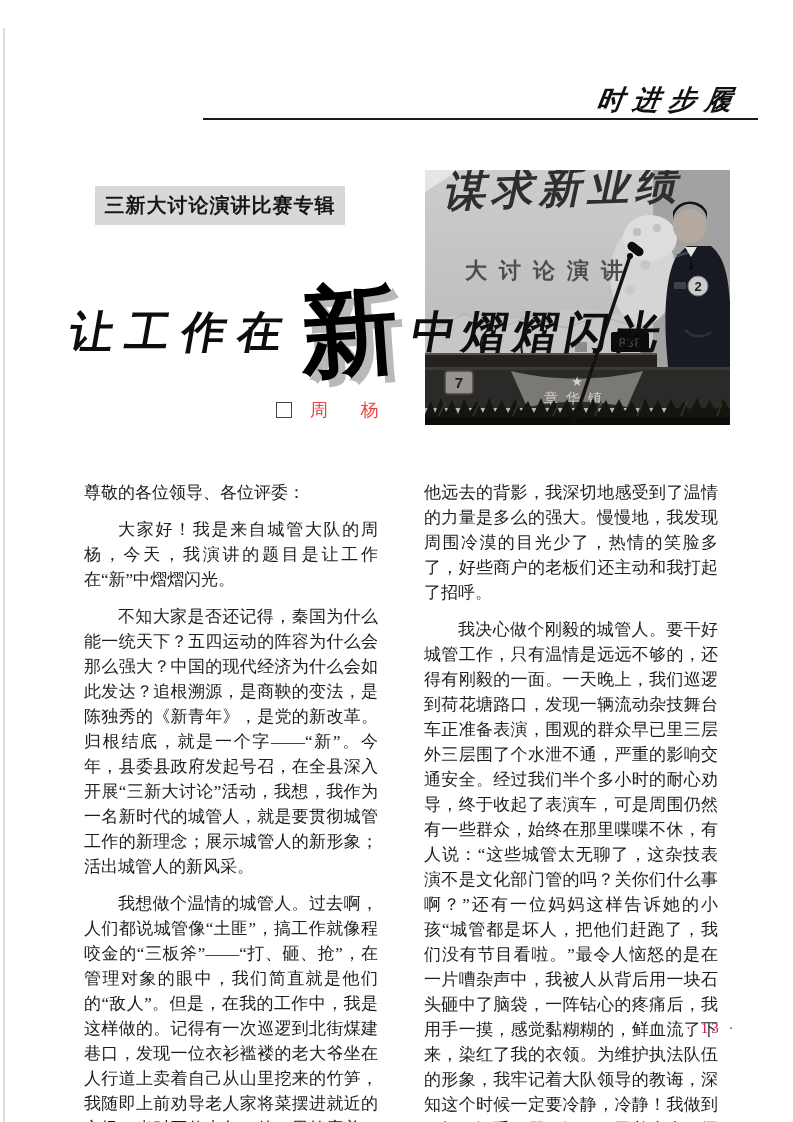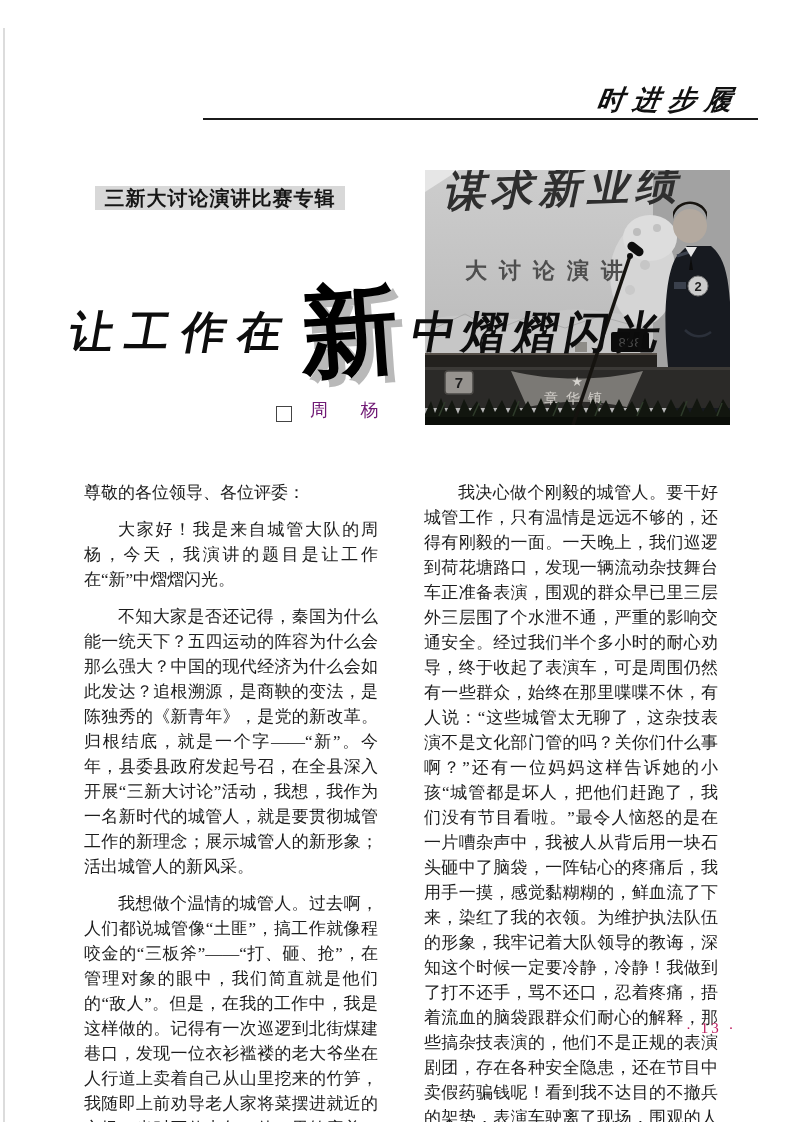--- a/index.html
+++ b/index.html
@@ -7,37 +7,37 @@
     position:relative;width:793px;height:1122px;background:#ffffff;
     font-family:"Liberation Serif", serif;color:#1f1f1f;overflow:hidden;
   }
   .page-edge{position:absolute;left:3px;top:28px;bottom:0;width:2px;background:#dcdcdc;}
   .column-header{
     position:absolute;top:82px;right:52px;font-size:27px;font-weight:700;font-style:italic;
     letter-spacing:9px;color:#111;transform:skewX(-8deg);
   }
   .header-rule{position:absolute;left:203px;top:118px;width:555px;height:2px;background:#1b1b1b;}
   .section-label{
-    position:absolute;left:95px;top:186px;width:250px;height:24px;background:#d8d8d8;
+    position:absolute;left:95px;top:186px;width:250px;height:39px;background:#d8d8d8;
     display:flex;align-items:center;justify-content:center;
     font-family:"Liberation Sans", sans-serif;font-weight:700;font-size:20px;color:#161616;letter-spacing:1px;
   }
   .photo{position:absolute;left:425px;top:170px;width:305px;height:255px;z-index:1;}
   .photo svg{display:block;}
   .article-title{
     position:absolute;left:70px;top:272px;width:500px;height:120px;z-index:2;
     display:flex;align-items:center;white-space:nowrap;
   }
   .t-pre{font-size:44px;font-weight:900;letter-spacing:12px;transform:skewX(-10deg);color:#0d0d0d;}
   .t-new{
     font-size:98px;font-weight:900;color:#000;margin:0 14px 0 6px;line-height:1;
     text-shadow:7px 7px 0 #b9b9b9;transform:rotate(-4deg);
   }
   .t-post{font-size:44px;font-weight:900;letter-spacing:7px;transform:skewX(-10deg);color:#0d0d0d;}
-  .author-line{position:absolute;left:276px;top:398px;display:flex;align-items:flex-end;font-size:18px;color:#701a75;}
+  .author-line{position:absolute;left:276px;top:398px;display:flex;align-items:center;font-size:18px;color:#ef4444;}
   .a-bullet{
     width:14px;height:14px;border:1.5px solid #444;display:inline-block;margin-right:18px;
     font-size:0;line-height:0;color:transparent;overflow:hidden;
   }
   .a-name{letter-spacing:14px;font-weight:400;}
   .col{
     position:absolute;top:468px;width:318px;font-size:17px;line-height:25px;
     text-align:justify;color:#1d1d1d;
   }
   .col-left{left:72px;}
@@ -144,18 +144,19 @@
   </div>
 
   <div class="col col-left">
     <p>尊敬的各位领导、各位评委：</p>
     <p class="p-indent">大家好！我是来自城管大队的周杨，今天，我演讲的题目是让工作在“新”中熠熠闪光。</p>
     <p class="p-indent">不知大家是否还记得，秦国为什么能一统天下？五四运动的阵容为什么会那么强大？中国的现代经济为什么会如此发达？追根溯源，是商鞅的变法，是陈独秀的《新青年》，是党的新改革。归根结底，就是一个字——“新”。今年，县委县政府发起号召，在全县深入开展“三新大讨论”活动，我想，我作为一名新时代的城管人，就是要贯彻城管工作的新理念；展示城管人的新形象；活出城管人的新风采。</p>
     <p class="p-indent">我想做个温情的城管人。过去啊，人们都说城管像“土匪”，搞工作就像程咬金的“三板斧”——“打、砸、抢”，在管理对象的眼中，我们简直就是他们的“敌人”。但是，在我的工作中，我是这样做的。记得有一次巡逻到北街煤建巷口，发现一位衣衫褴褛的老大爷坐在人行道上卖着自己从山里挖来的竹笋，我随即上前劝导老人家将菜摆进就近的市场，当时正值中午，他口里答应着，但只是把竹笋往里挪了挪，转身又坐了下来，从袋子里拿出了自己带的咸菜和一瓶水，吃喝了起来，我恍然明白这是老人家的午饭呐！当时我没有多想，走进一家包子店，买了两个肉包子，送到大爷的手里，他先是用怀疑的目光望着我，嘴里停止了嚼动，然后挑起担子，颤颤巍巍地走进了巷子深处。望着</p>
   </div>
 
   <div class="col col-right">
+    <p>他远去的背影，我深切地感受到了温情的力量是多么的强大。慢慢地，我发现周围冷漠的目光少了，热情的笑脸多了，好些商户的老板们还主动和我打起了招呼。</p>
     <p class="p-indent">我决心做个刚毅的城管人。要干好城管工作，只有温情是远远不够的，还得有刚毅的一面。一天晚上，我们巡逻到荷花塘路口，发现一辆流动杂技舞台车正准备表演，围观的群众早已里三层外三层围了个水泄不通，严重的影响交通安全。经过我们半个多小时的耐心劝导，终于收起了表演车，可是周围仍然有一些群众，始终在那里喋喋不休，有人说：“这些城管太无聊了，这杂技表演不是文化部门管的吗？关你们什么事啊？”还有一位妈妈这样告诉她的小孩“城管都是坏人，把他们赶跑了，我们没有节目看啦。”最令人恼怒的是在一片嘈杂声中，我被人从背后用一块石头砸中了脑袋，一阵钻心的疼痛后，我用手一摸，感觉黏糊糊的，鲜血流了下来，染红了我的衣领。为维护执法队伍的形象，我牢记着大队领导的教诲，深知这个时候一定要冷静，冷静！我做到了打不还手，骂不还口，忍着疼痛，捂着流血的脑袋跟群众们耐心的解释，那些搞杂技表演的，他们不是正规的表演剧团，存在各种安全隐患，还在节目中卖假药骗钱呢！看到我不达目的不撤兵的架势，表演车驶离了现场，围观的人也渐渐散去。看着眼前畅通无阻的道路，想着那些险些上当</p>
   </div>
 
   <div class="page-number">· 13 ·</div>
 
 </div>
 
 </body></html>

